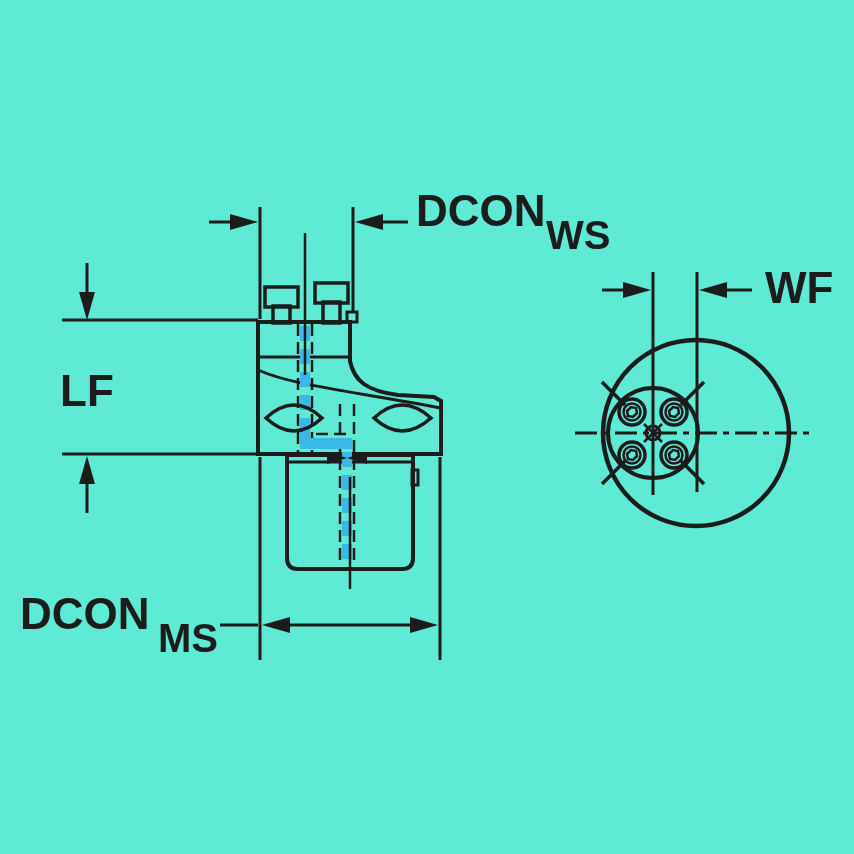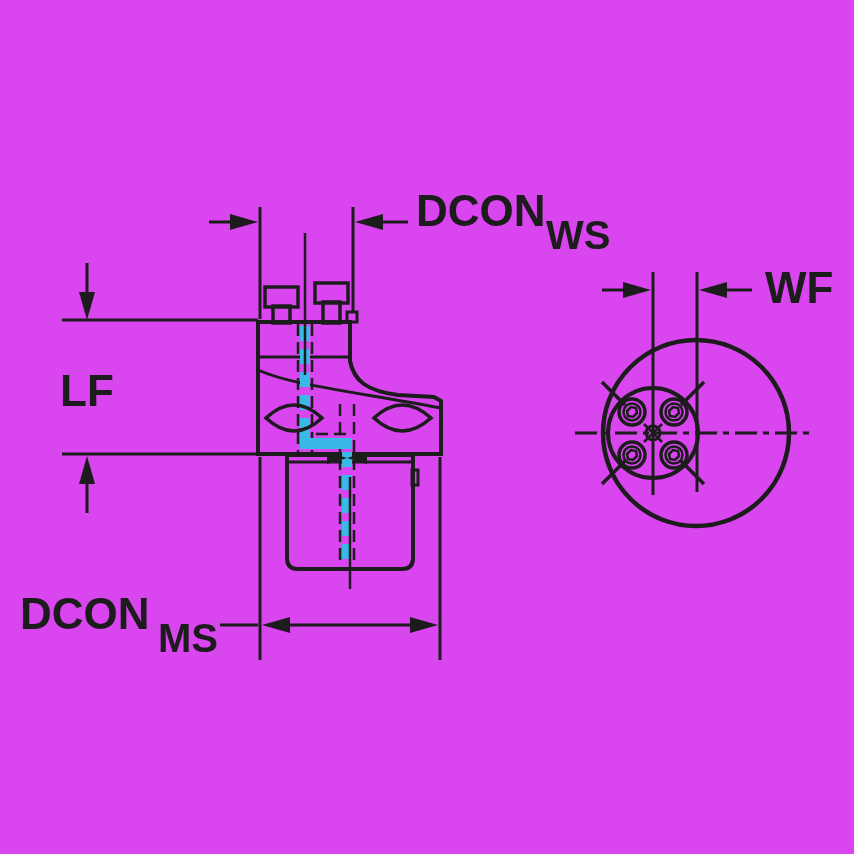--- a/index.html
+++ b/index.html
@@ -1,16 +1,16 @@
 <!DOCTYPE html>
 <html><head>
 <meta charset="utf-8">
 <style>
   html,body{margin:0;padding:0;background:#ffffff;}
-  .stage{width:854px;height:854px;position:relative;background:#d946ef;}
+  .stage{width:854px;height:854px;position:relative;background:#5eead4;}
   svg{display:block;}
   .ln{stroke:#1c1c1c;fill:none;stroke-linecap:butt;}
   .w2{stroke-width:2.5;}
   .w3{stroke-width:3;}
   .w35{stroke-width:3.5;}
   .w4{stroke-width:4;}
   .w45{stroke-width:4.5;}
   .dash{stroke-dasharray:12 6;}
   .dashdot{stroke-dasharray:22 6 6 6;}
   .cool{fill:none;stroke-linecap:butt;}

